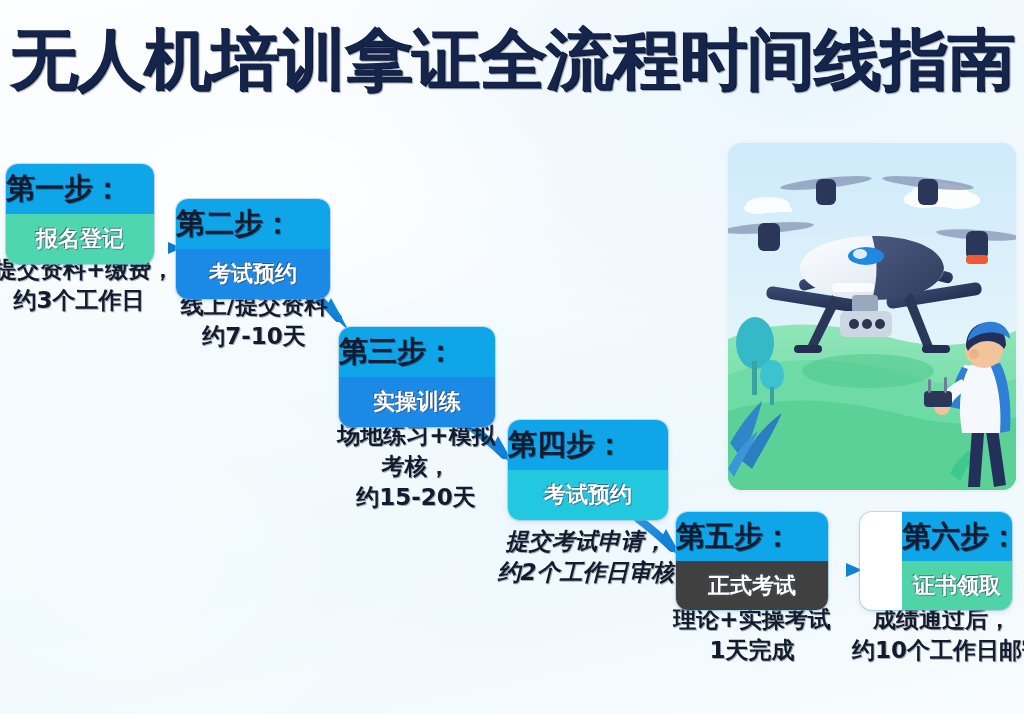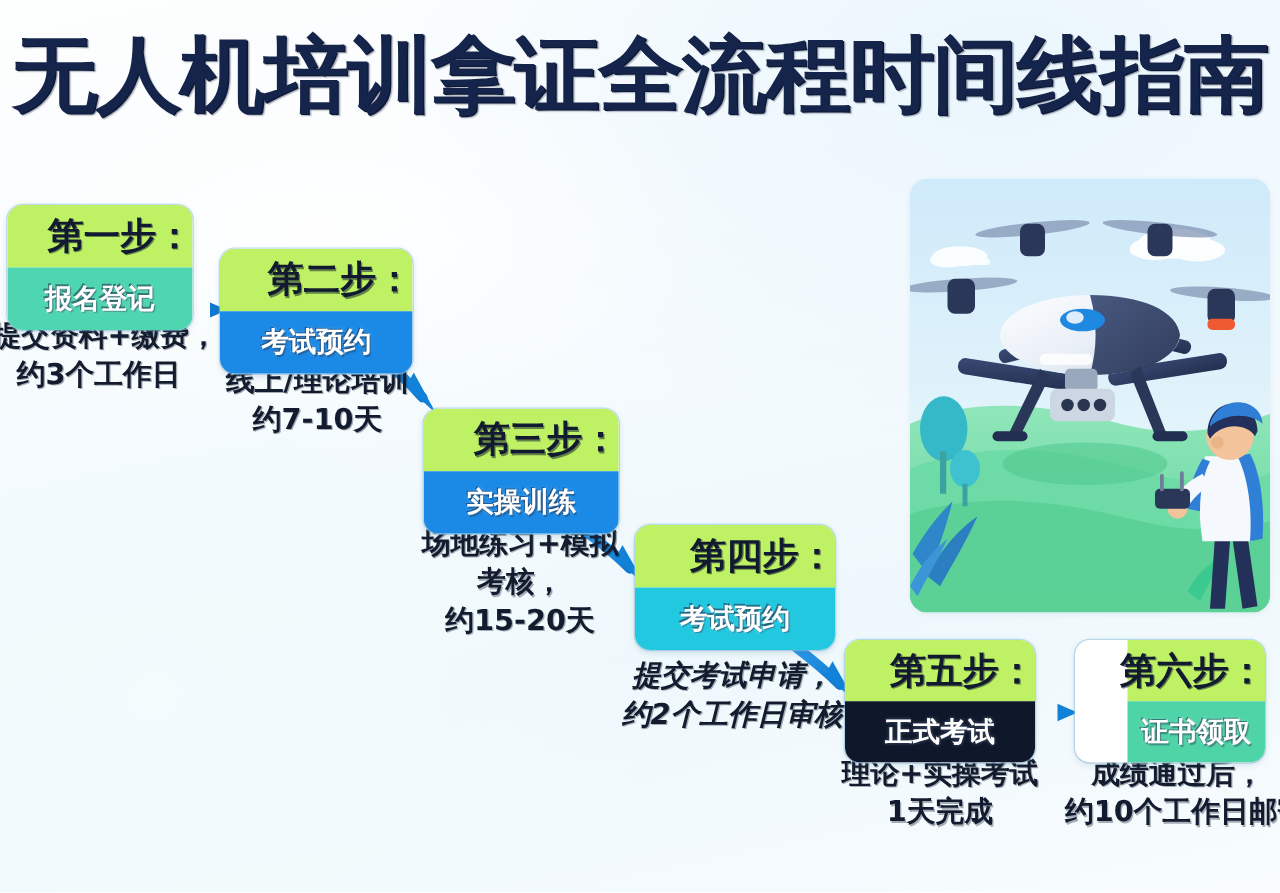--- a/index.html
+++ b/index.html
@@ -78,24 +78,24 @@
   .card {
     position: absolute;
     border-radius: 12px;
     background: #ffffff;
     overflow: hidden;
     box-shadow: 0 2px 5px rgba(40,90,130,0.16), 0 0 0 1px rgba(150,200,225,0.55);
     z-index: 5;
   }
   .card-top {
     height: 50%;
-    background: #bef264;
+    background: #0ea5e9;
     display: flex;
     align-items: center;
-    justify-content: flex-end;
+    justify-content: flex-start;
   }
   .card-bot {
     height: 50%;
     display: flex;
     align-items: center;
     justify-content: center;
   }
   .card-top-text {
     font-size: 29px;
     font-weight: bold;
@@ -325,21 +325,21 @@
 
   <div class="card" style="left:176px; top:199px; width:154px; height:100px;">
     <div class="card-top">
       <span class="card-top-text">第二步：</span>
     </div>
     <div class="card-bot" style="background:#1b8ae6;">
       <span class="card-bot-text">考试预约</span>
     </div>
   </div>
   <div class="caption cap-center" style="left:166px; top:290px; width:176px;">
-    <div>线上/理论培训</div>
+    <div>线上/提交资料</div>
     <div>约7-10天</div>
   </div>
 
   <div class="card" style="left:339px; top:327px; width:156px; height:100px;">
     <div class="card-top">
       <span class="card-top-text">第三步：</span>
     </div>
     <div class="card-bot" style="background:#1b8ae6;">
       <span class="card-bot-text">实操训练</span>
     </div>
@@ -360,21 +360,21 @@
   </div>
   <div class="caption cap-center" style="left:488px; top:526px; width:196px;font-style:italic;">
     <div>提交考试申请，</div>
     <div>约2个工作日审核</div>
   </div>
 
   <div class="card" style="left:676px; top:512px; width:152px; height:98px;">
     <div class="card-top">
       <span class="card-top-text">第五步：</span>
     </div>
-    <div class="card-bot" style="background:#0f172a;">
+    <div class="card-bot" style="background:#404040;">
       <span class="card-bot-text">正式考试</span>
     </div>
   </div>
   <div class="caption cap-center" style="left:666px; top:604px; width:172px;">
     <div>理论+实操考试</div>
     <div>1天完成</div>
   </div>
 
   <div class="card" style="left:860px; top:512px; width:152px; height:98px;padding-left:42px;">
     <div class="card-top">

